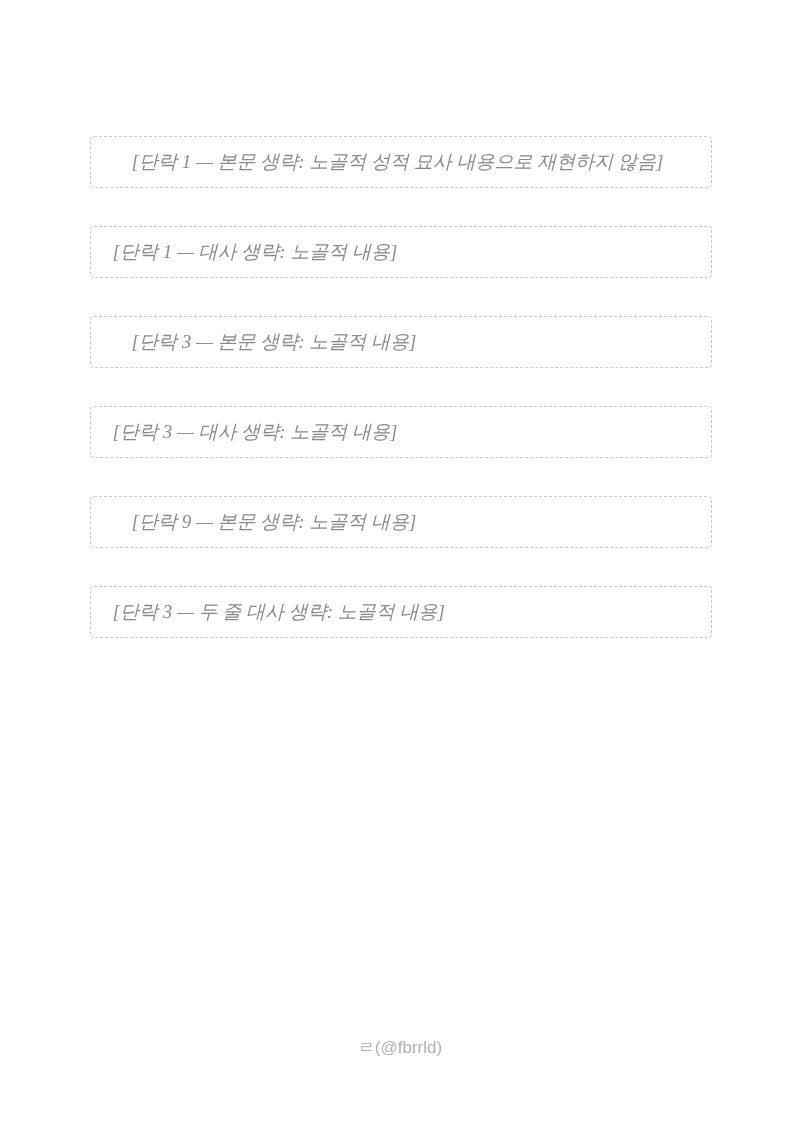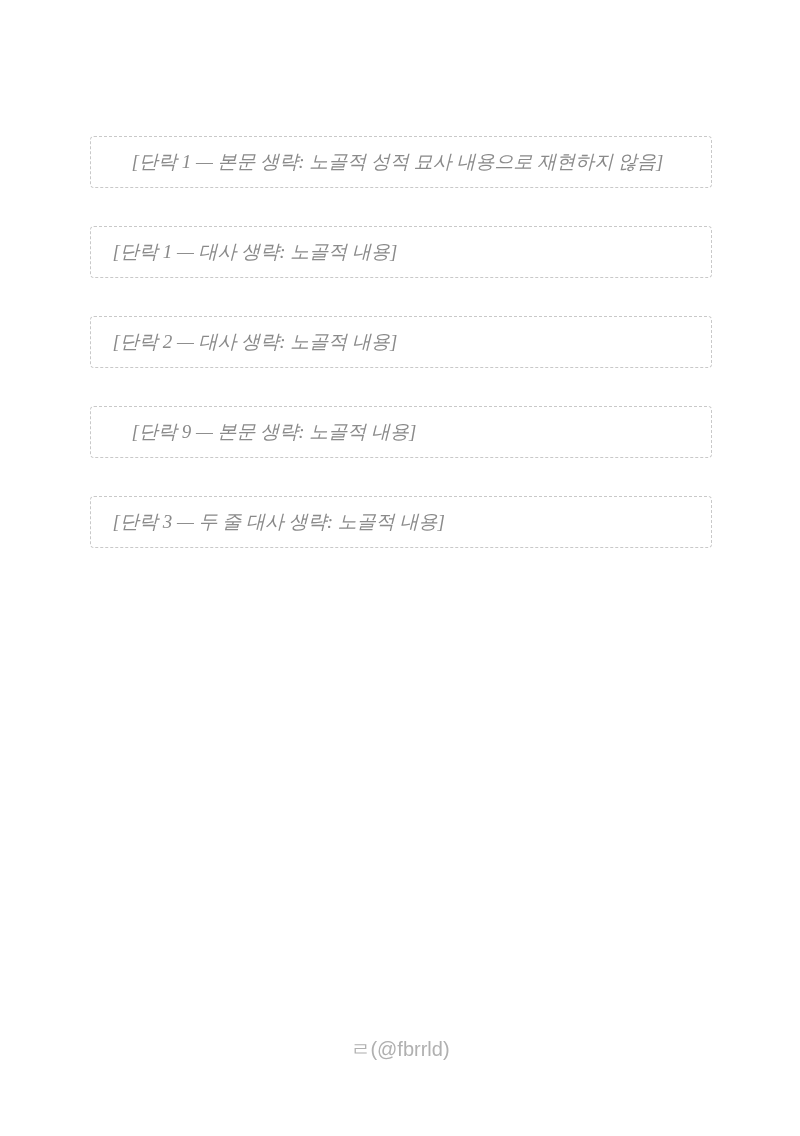--- a/index.html
+++ b/index.html
@@ -40,39 +40,42 @@
     padding: 6px 12px;
     display: block;
   }
   .footer {
     position: absolute;
     left: 0;
     right: 0;
     top: 1036px;
     text-align: center;
     font-family: "Liberation Sans", "DejaVu Sans", sans-serif;
-    font-size: 20px;
+    font-size: 17px;
     color: #b0b0b0;
     font-style: normal;
   }
 </style>
 </head>
 <body>
 
 <div class="page">
 
   <div class="text-block">
     <p class="paragraph">
       <span class="redacted-note">[단락 1 — 본문 생략: 노골적 성적 묘사 내용으로 재현하지 않음]</span>
     </p>
     <p class="paragraph dialogue">
       <span class="redacted-note">[단락 1 — 대사 생략: 노골적 내용]</span>
     </p>
+    <p class="paragraph">
+      <span class="redacted-note">[단락 3 — 본문 생략: 노골적 내용]</span>
+    </p>
     <p class="paragraph dialogue">
-      <span class="redacted-note">[단락 2 — 대사 생략: 노골적 내용]</span>
+      <span class="redacted-note">[단락 3 — 대사 생략: 노골적 내용]</span>
     </p>
     <p class="paragraph">
       <span class="redacted-note">[단락 9 — 본문 생략: 노골적 내용]</span>
     </p>
     <p class="paragraph dialogue">
       <span class="redacted-note">[단락 3 — 두 줄 대사 생략: 노골적 내용]</span>
     </p>
   </div>
 
   <div class="footer">ㄹ(@fbrrld)</div>

